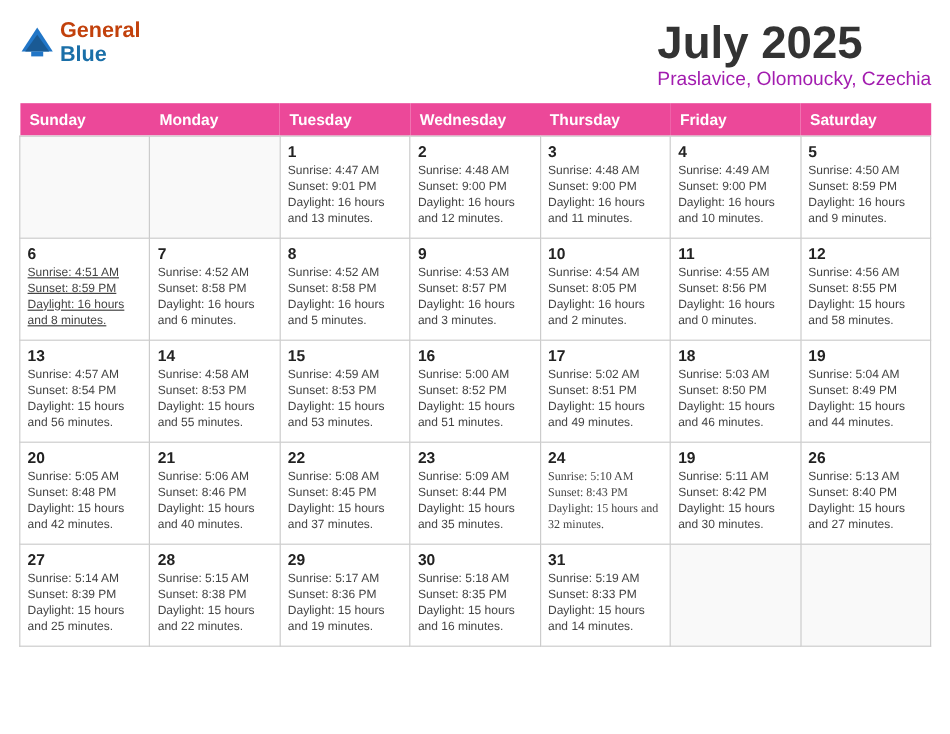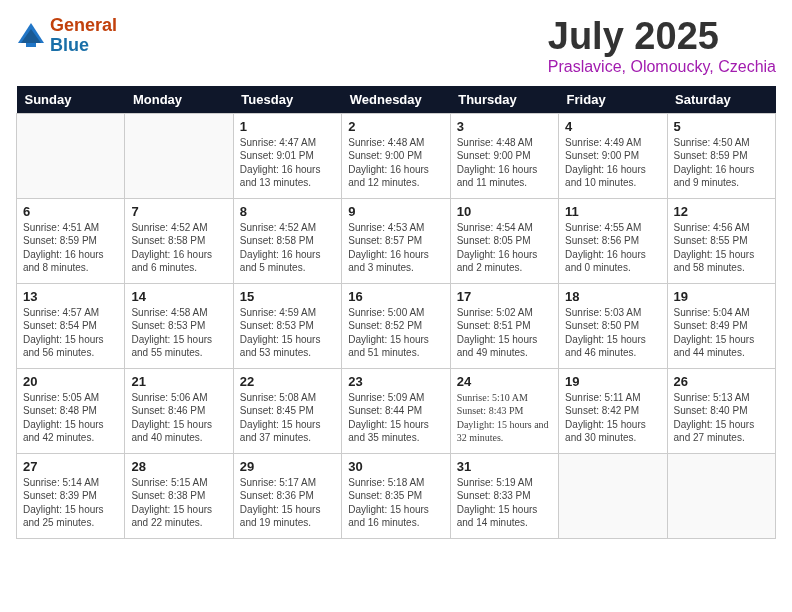--- a/index.html
+++ b/index.html
@@ -52,21 +52,21 @@
     .subtitle {
       font-size: 16px;
       color: #a21caf;
     }
     table {
       width: 100%;
       border-collapse: collapse;
       table-layout: fixed;
     }
     th {
-      background-color: #0f172a;
+      background-color: #ec4899;
       color: #fff;
       text-align: left;
       padding: 6px 8px;
       font-size: 13px;
       font-weight: bold;
     }
     td {
       border: 1px solid #ccc;
       vertical-align: top;
       padding: 5px 6px;
@@ -157,21 +157,21 @@
         <td>
           <span class="day-num">5</span>
           <div class="day-info" style="white-space: pre-line;">Sunrise: 4:50 AM
 Sunset: 8:59 PM
 Daylight: 16 hours and 9 minutes.</div>
         </td>
       </tr>
       <tr>
         <td>
           <span class="day-num">6</span>
-          <div class="day-info" style="white-space: pre-line;">Sunrise: 4:51 AM
+          <div class="day-info" style="white-space: pre-line; text-decoration: underline;">Sunrise: 4:51 AM
 Sunset: 8:59 PM
 Daylight: 16 hours and 8 minutes.</div>
         </td>
         <td>
           <span class="day-num">7</span>
           <div class="day-info" style="white-space: pre-line;">Sunrise: 4:52 AM
 Sunset: 8:58 PM
 Daylight: 16 hours and 6 minutes.</div>
         </td>
         <td>

